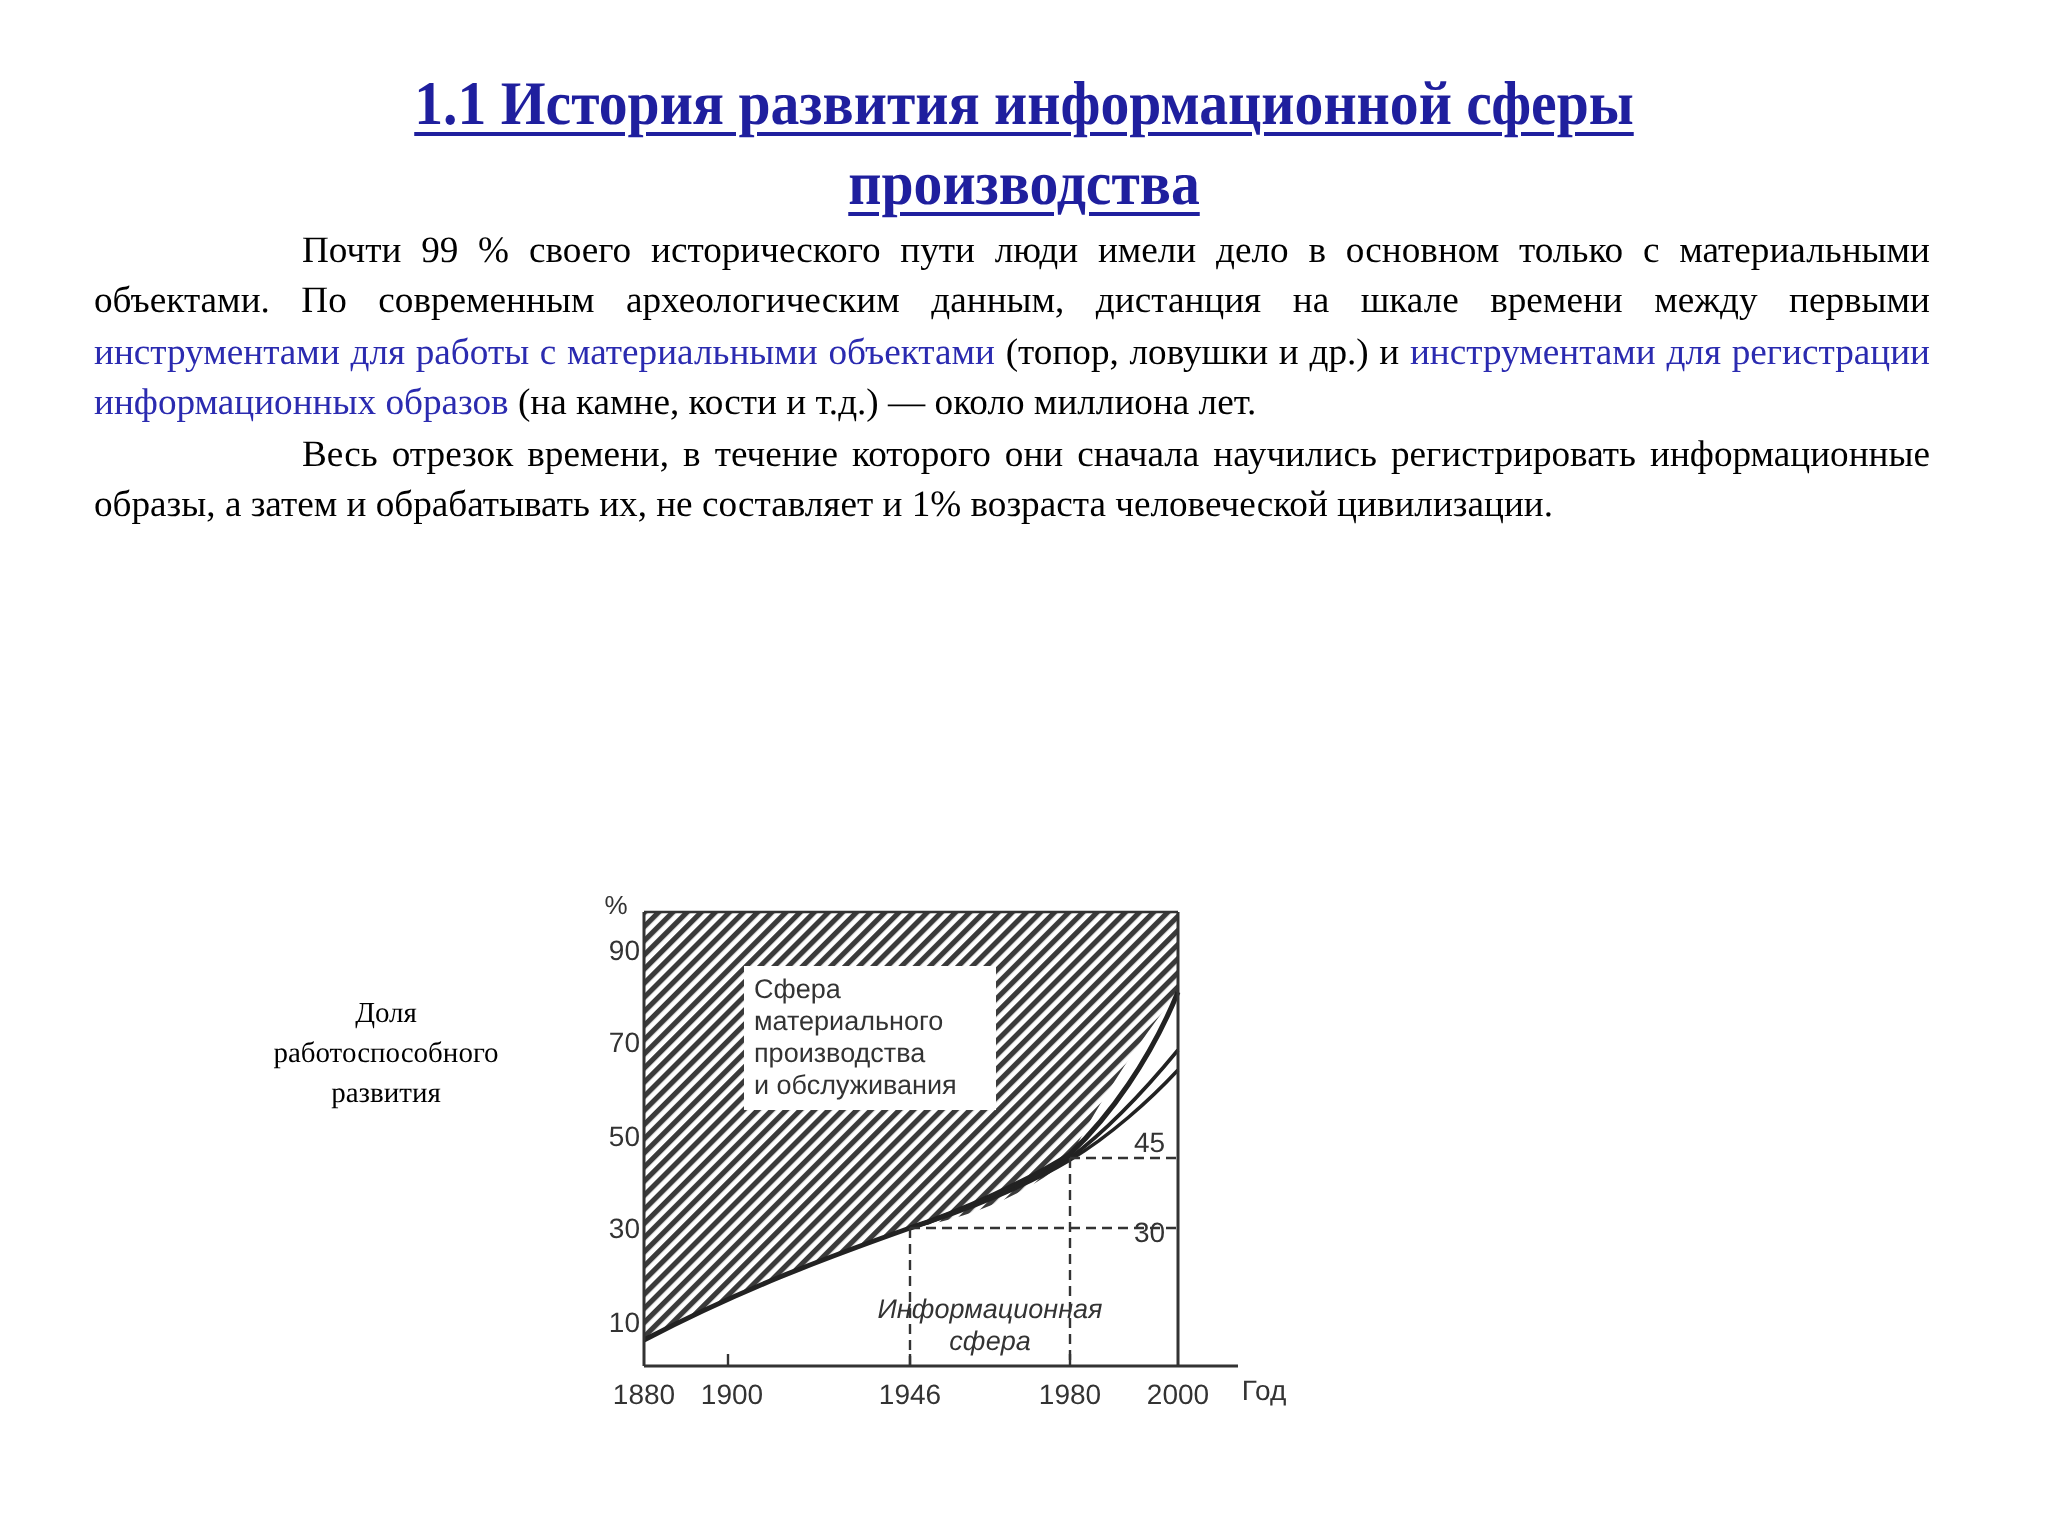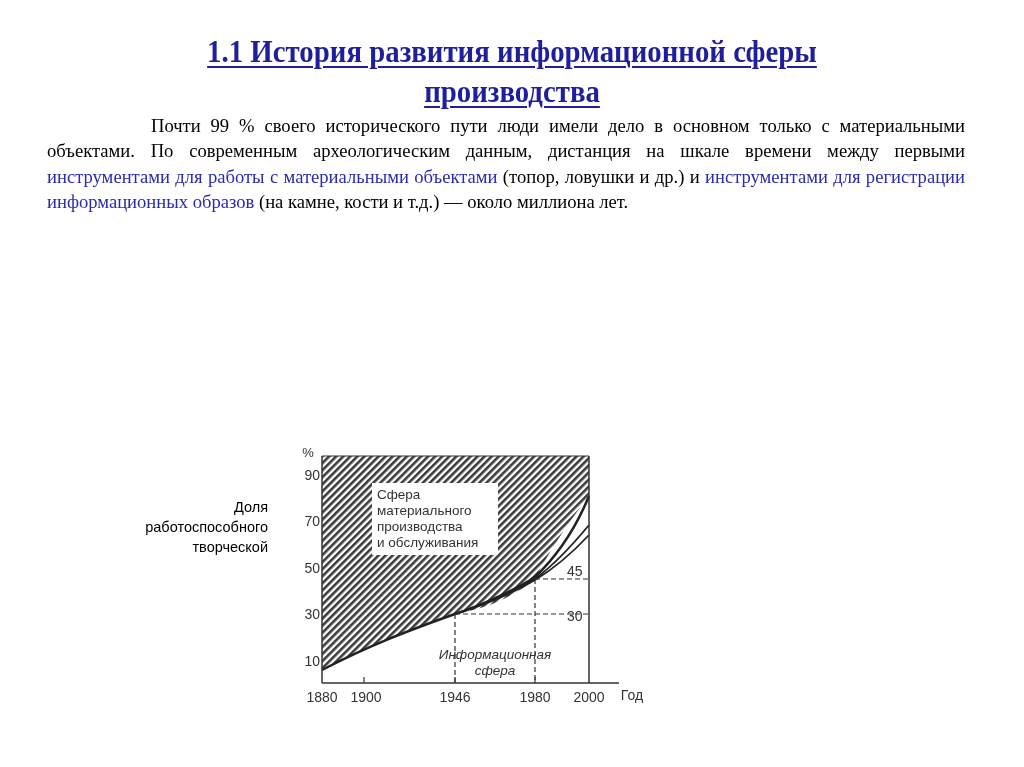--- a/index.html
+++ b/index.html
@@ -11,42 +11,43 @@
     font-family: "Liberation Serif", serif; transform: scaleX(0.93); transform-origin: center top;
   }
   .body-text {
     position: absolute; left: 47px; width: 918px; top: 113px;
     font-size: 18.6px; line-height: 25.4px; text-align: justify;
     font-family: "Liberation Serif", serif;
   }
   .body-text p { margin: 0; text-indent: 104px; text-align: justify; }
   .hl { color: #2b2bb0; margin-top: 44px; }
   .side-label {
-    position: absolute; left: 118px; top: 497px; width: 150px; text-align: right;
-    font-size: 14.5px; line-height: 20px; font-family: Liberation Sans, sans-serif;
+    position: absolute; left: 118px; top: 497px; width: 150px; text-align: center;
+    font-size: 14.5px; line-height: 20px; font-family: Liberation Serif, serif;
   }
   .chart { position: absolute; left: 280px; top: 440px; width: 400px; height: 280px; }
   .chart svg text { font-family: "Liberation Sans", "DejaVu Sans", sans-serif; fill: #333; }
 </style>
 </head>
 <body>
 
 <div class="title">
   <div>1.1 История развития информационной сферы</div>
   <div>производства</div>
 </div>
 
 <div class="body-text">
   <p><span>Почти 99 % своего исторического пути люди имели дело в основном только с материальными объектами. По современным археологическим данным, дистанция на шкале времени между первыми </span><span class="hl">инструментами для работы с материальными объектами</span><span> (топор, ловушки и др.) и </span><span class="hl">инструментами для регистрации информационных образов</span><span> (на камне, кости и т.д.) — около миллиона лет.</span></p>
+  <p><span>Весь отрезок времени, в течение которого они сначала научились регистрировать информационные образы, а затем и обрабатывать их, не составляет и 1% возраста человеческой цивилизации.</span></p>
 </div>
 
 <div class="side-label">
   <div>Доля</div>
   <div>работоспособного</div>
-  <div>творческой</div>
+  <div>развития</div>
 </div>
 
 <div class="chart">
   <svg width="400" height="280" viewBox="0 0 400 280" xmlns="http://www.w3.org/2000/svg">
     <defs>
       <pattern id="hatch" patternUnits="userSpaceOnUse" width="5" height="5" patternTransform="rotate(45)">
         <rect width="5" height="5" fill="#ffffff"></rect>
         <rect width="2.6" height="5" fill="#3a3a3a"></rect>
       </pattern>
     </defs>

